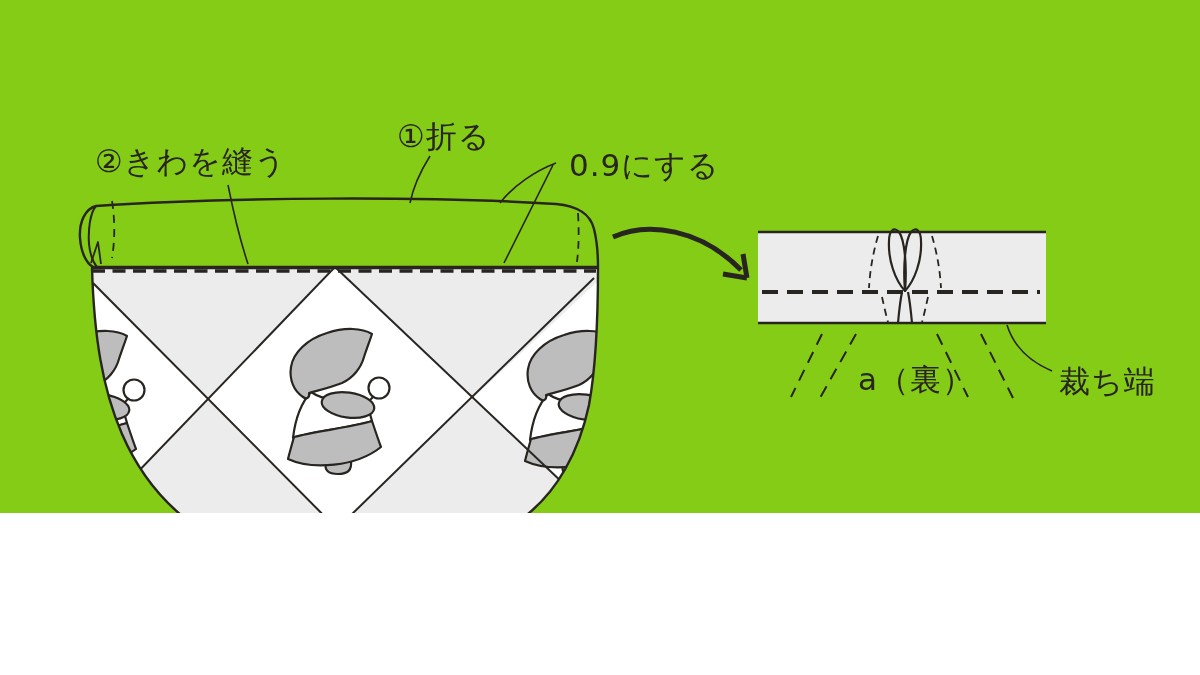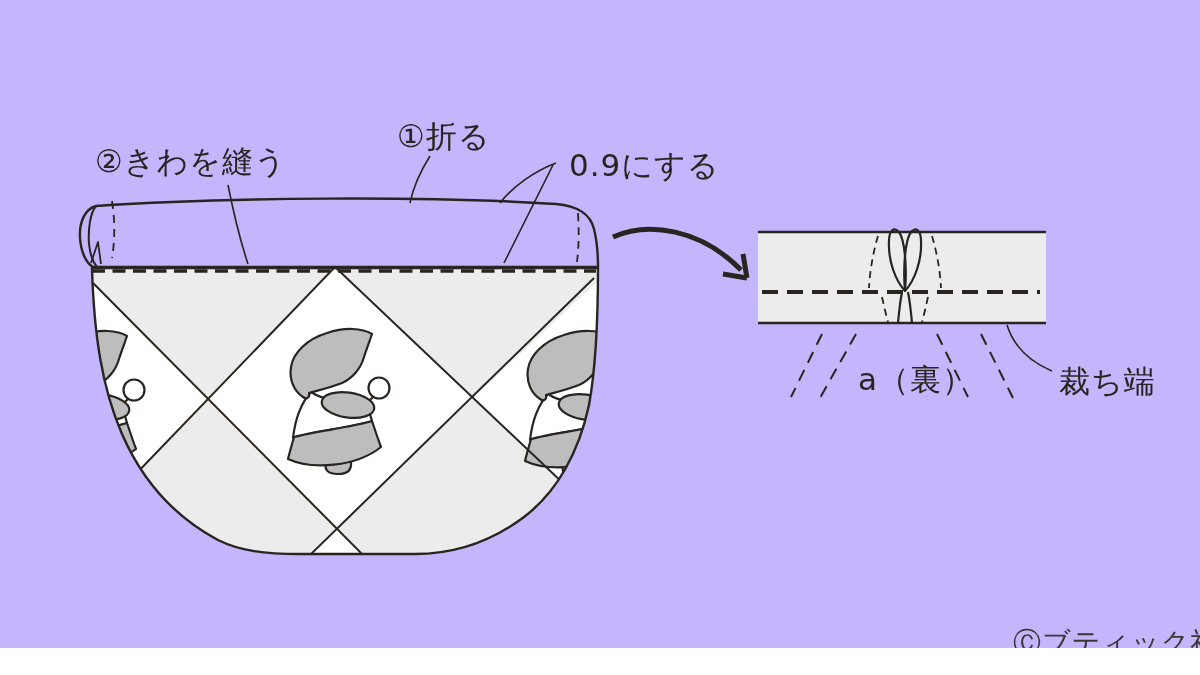--- a/index.html
+++ b/index.html
@@ -1,16 +1,16 @@
 <!DOCTYPE html>
 <html><head>
 <meta charset="utf-8">
 <style>
   html,body{margin:0;padding:0;background:#ffffff;}
-  .stage{position:relative;width:1200px;height:648px;background:#c4b5fd;overflow:hidden;
+  .stage{position:relative;width:1200px;height:513px;background:#84cc16;overflow:hidden;
          font-family:"DejaVu Sans","Liberation Sans",sans-serif;}
   svg{display:block}
   .lbl{font-family:"DejaVu Sans","Liberation Sans",sans-serif;
        font-size:31px;fill:#282420;letter-spacing:1px;}
   .lbl-small{font-size:28px;fill:#3a3634;}
   .ol{stroke:#282420;fill:none;stroke-linecap:butt;stroke-linejoin:round;}
 </style>
 </head>
 <body>
 

